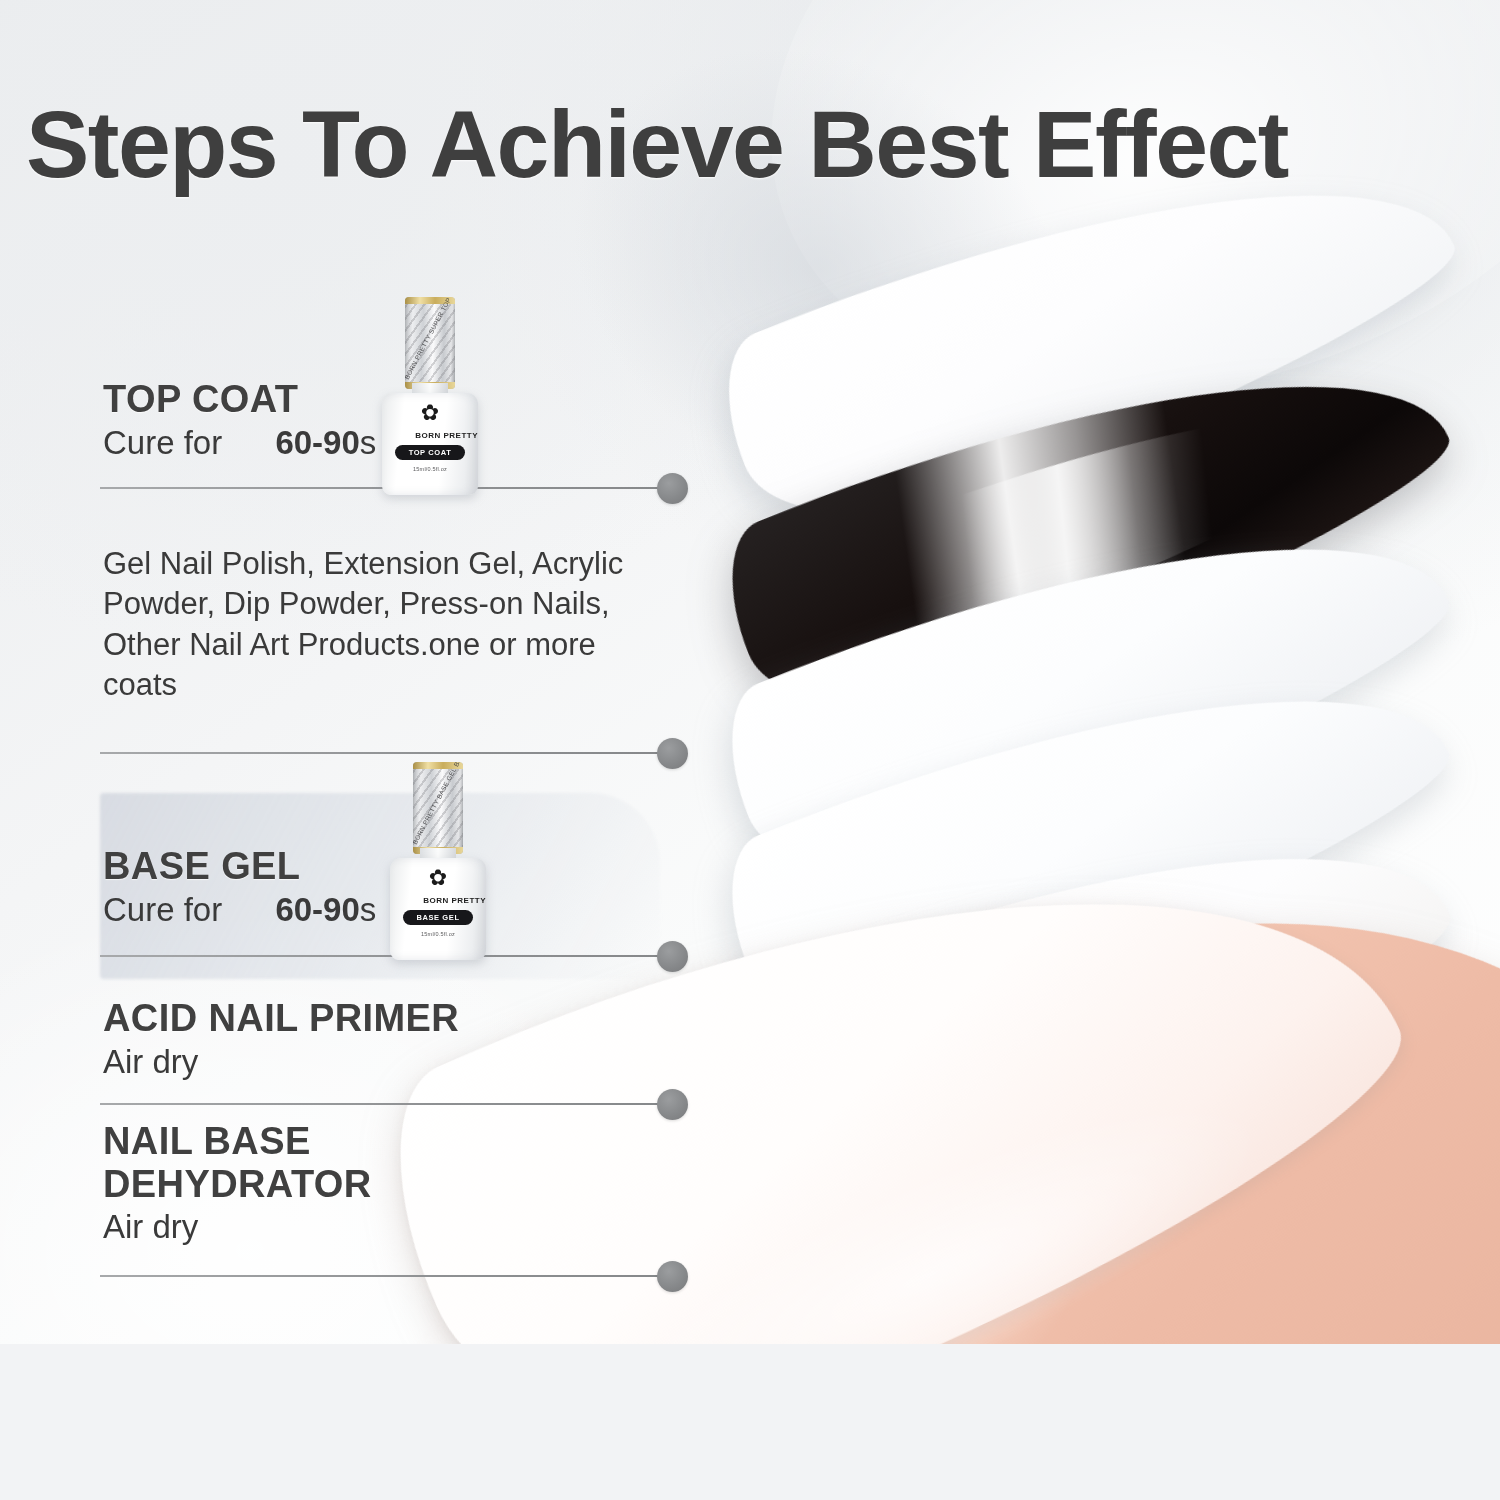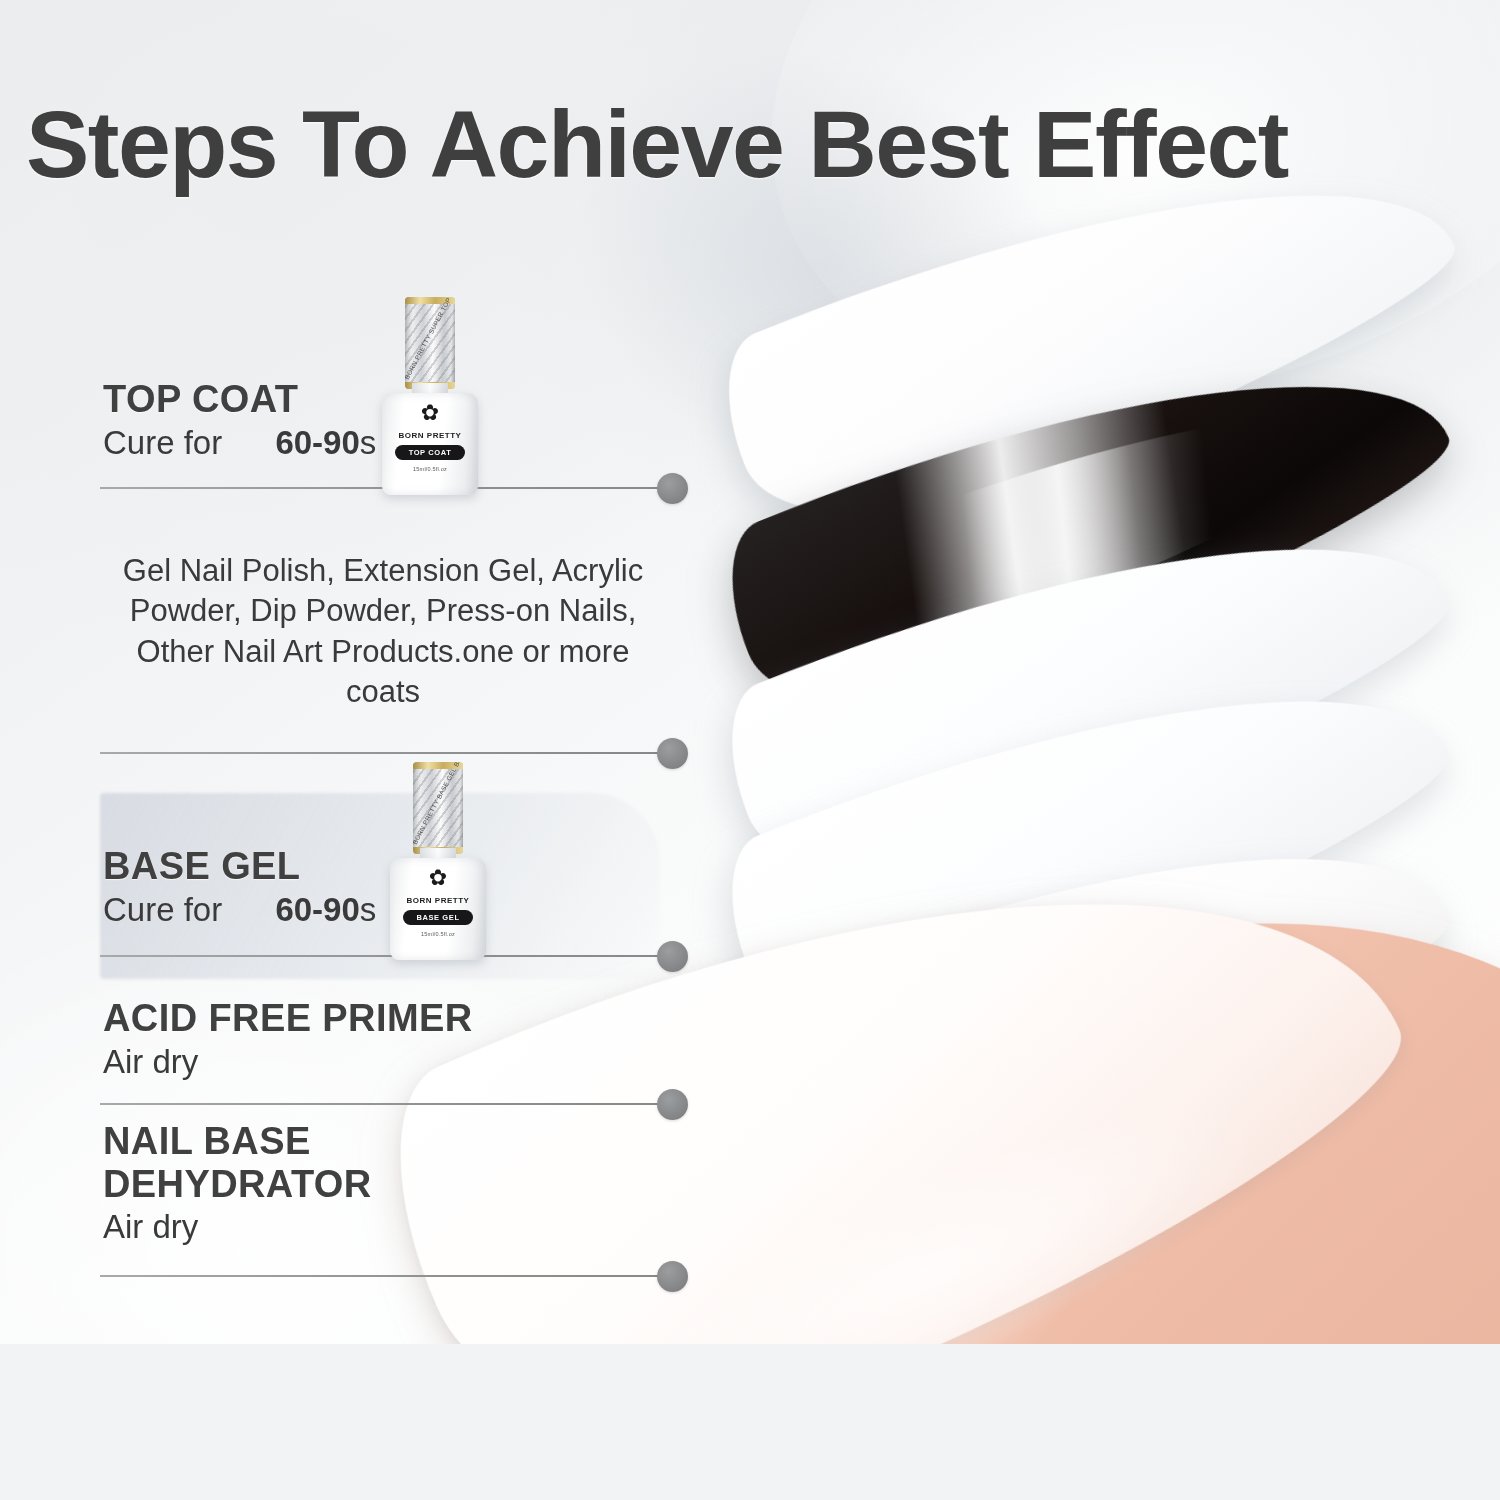--- a/index.html
+++ b/index.html
@@ -181,23 +181,22 @@
     color:#3a3a3a;
     line-height:1.22;
     margin-top:2px;
   }
   .step-sub b { font-weight:700;margin-left:44px; }
   .step-desc {
     font-size:31px;
     font-weight:400;
     color:#3a3a3a;
     line-height:1.30;
-    margin-top:11px;
+    margin-top:4px;
     max-width:560px;
-    text-align:center;
   }
 
   
   .connector {
     position:absolute;
     left:100px;
     width:588px;
     height:30px;
   }
   .connector .rule {
@@ -269,21 +268,21 @@
     position:absolute;
     left:0; right:0; top:9px;
     text-align:center;
     font-size:22px;
     line-height:1;
     color:#1b1b1b;
   }
   .bottle .brand {
     position:absolute;
     left:0; right:0; top:38px;
-    text-align:center;
+    text-align:right;
     font-size:8px;
     font-weight:700;
     letter-spacing:.5px;
     color:#1d1d1d;
   }
   .bottle .pill {
     position:absolute;
     left:13px; top:52px;
     width:70px; height:15px;
     border-radius:8px;
@@ -357,21 +356,21 @@
         <div class="step-sub"><span>Cure for </span><b>60-90</b><span>s</span></div>
       </div>
       <div class="connector" style="top:96px">
         <div class="rule"></div>
         <div class="dot"></div>
       </div>
     </div>
 
     <div class="step" style="top:997px">
       <div class="step-text">
-        <div class="step-title">ACID FREE PRIMER</div>
+        <div class="step-title">ACID NAIL PRIMER</div>
         <div class="step-sub">Air dry</div>
       </div>
       <div class="connector" style="top:92px">
         <div class="rule"></div>
         <div class="dot"></div>
       </div>
     </div>
 
     <div class="step" style="top:1120px">
       <div class="step-text">

